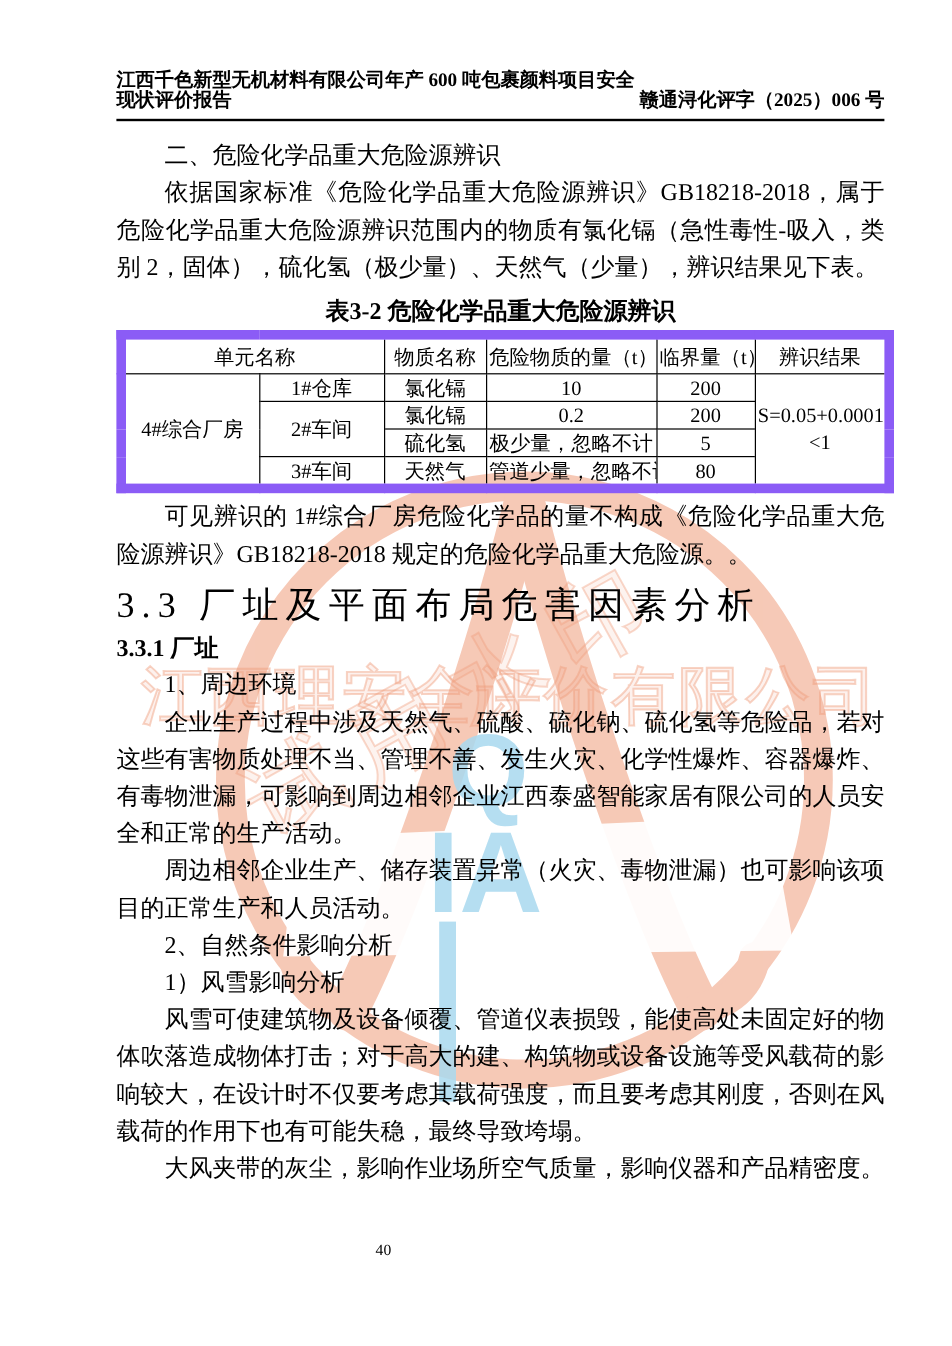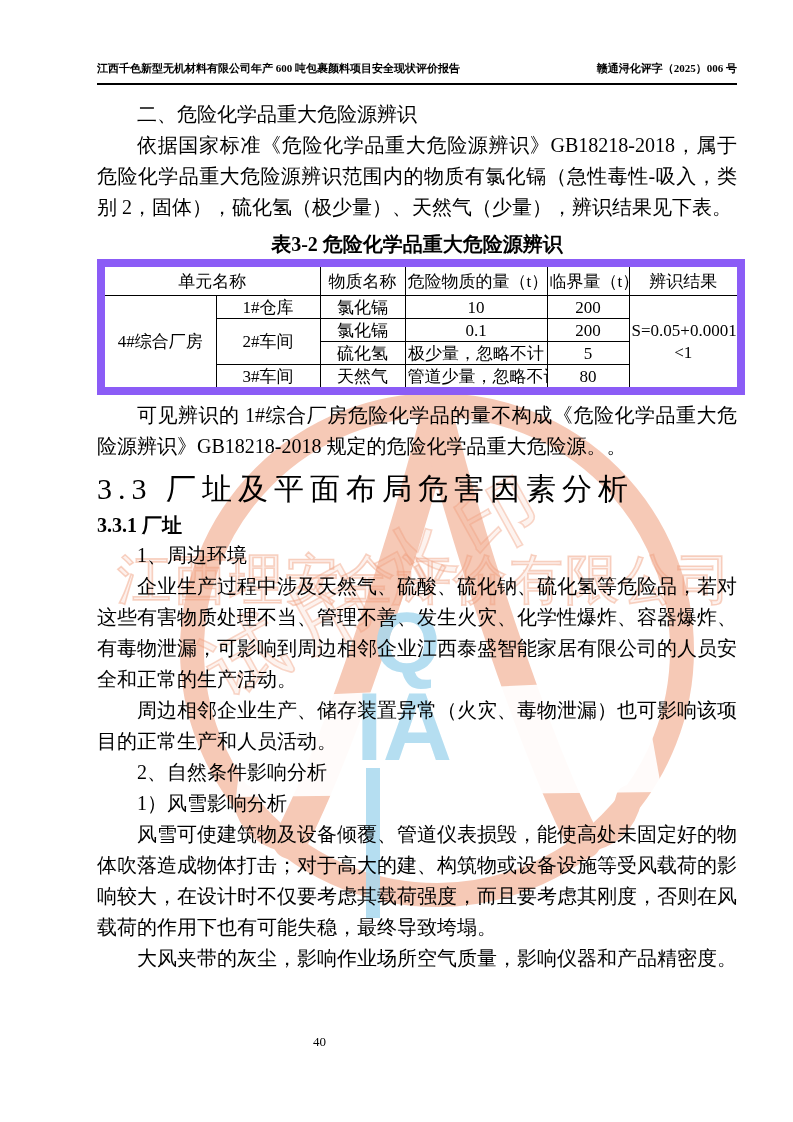--- a/index.html
+++ b/index.html
@@ -9,21 +9,21 @@
     background:#ffffff;
     overflow:hidden;
     font-family:"Liberation Serif", serif;
     color:#000;
   }
   .wm-layer { position:absolute; top:0; left:0; z-index:0; pointer-events:none; }
   .content { position:relative; z-index:1; padding:60px 56px 0 97px; }
 
   .doc-header {
     display:flex; justify-content:space-between; align-items:flex-end;
-    font-weight:bold; font-size:11px; line-height:16px;
+    font-weight:bold; font-size:16px; line-height:16px;
     padding-bottom:7px; border-bottom:2px solid #000;
   }
   .doc-header .left  { max-width:470px; }
   .doc-header .right { white-space:nowrap; }
 
   p { margin:0; font-size:20px; line-height:31px; text-align:justify; }
   .indent { text-indent:40px; }
 
   .tbl-caption {
     font-weight:bold; font-size:20px; line-height:26px;
@@ -119,21 +119,21 @@
         <td>10</td>
         <td>200</td>
         <td rowspan="4" class="result-cell">
           <div>S=0.05+0.0001</div>
           <div>&lt;1</div>
         </td>
       </tr>
       <tr>
         <td rowspan="2">2#车间</td>
         <td>氯化镉</td>
-        <td>0.1</td>
+        <td>0.2</td>
         <td>200</td>
       </tr>
       <tr>
         <td>硫化氢</td>
         <td>极少量，忽略不计</td>
         <td>5</td>
       </tr>
       <tr>
         <td>3#车间</td>
         <td>天然气</td>

